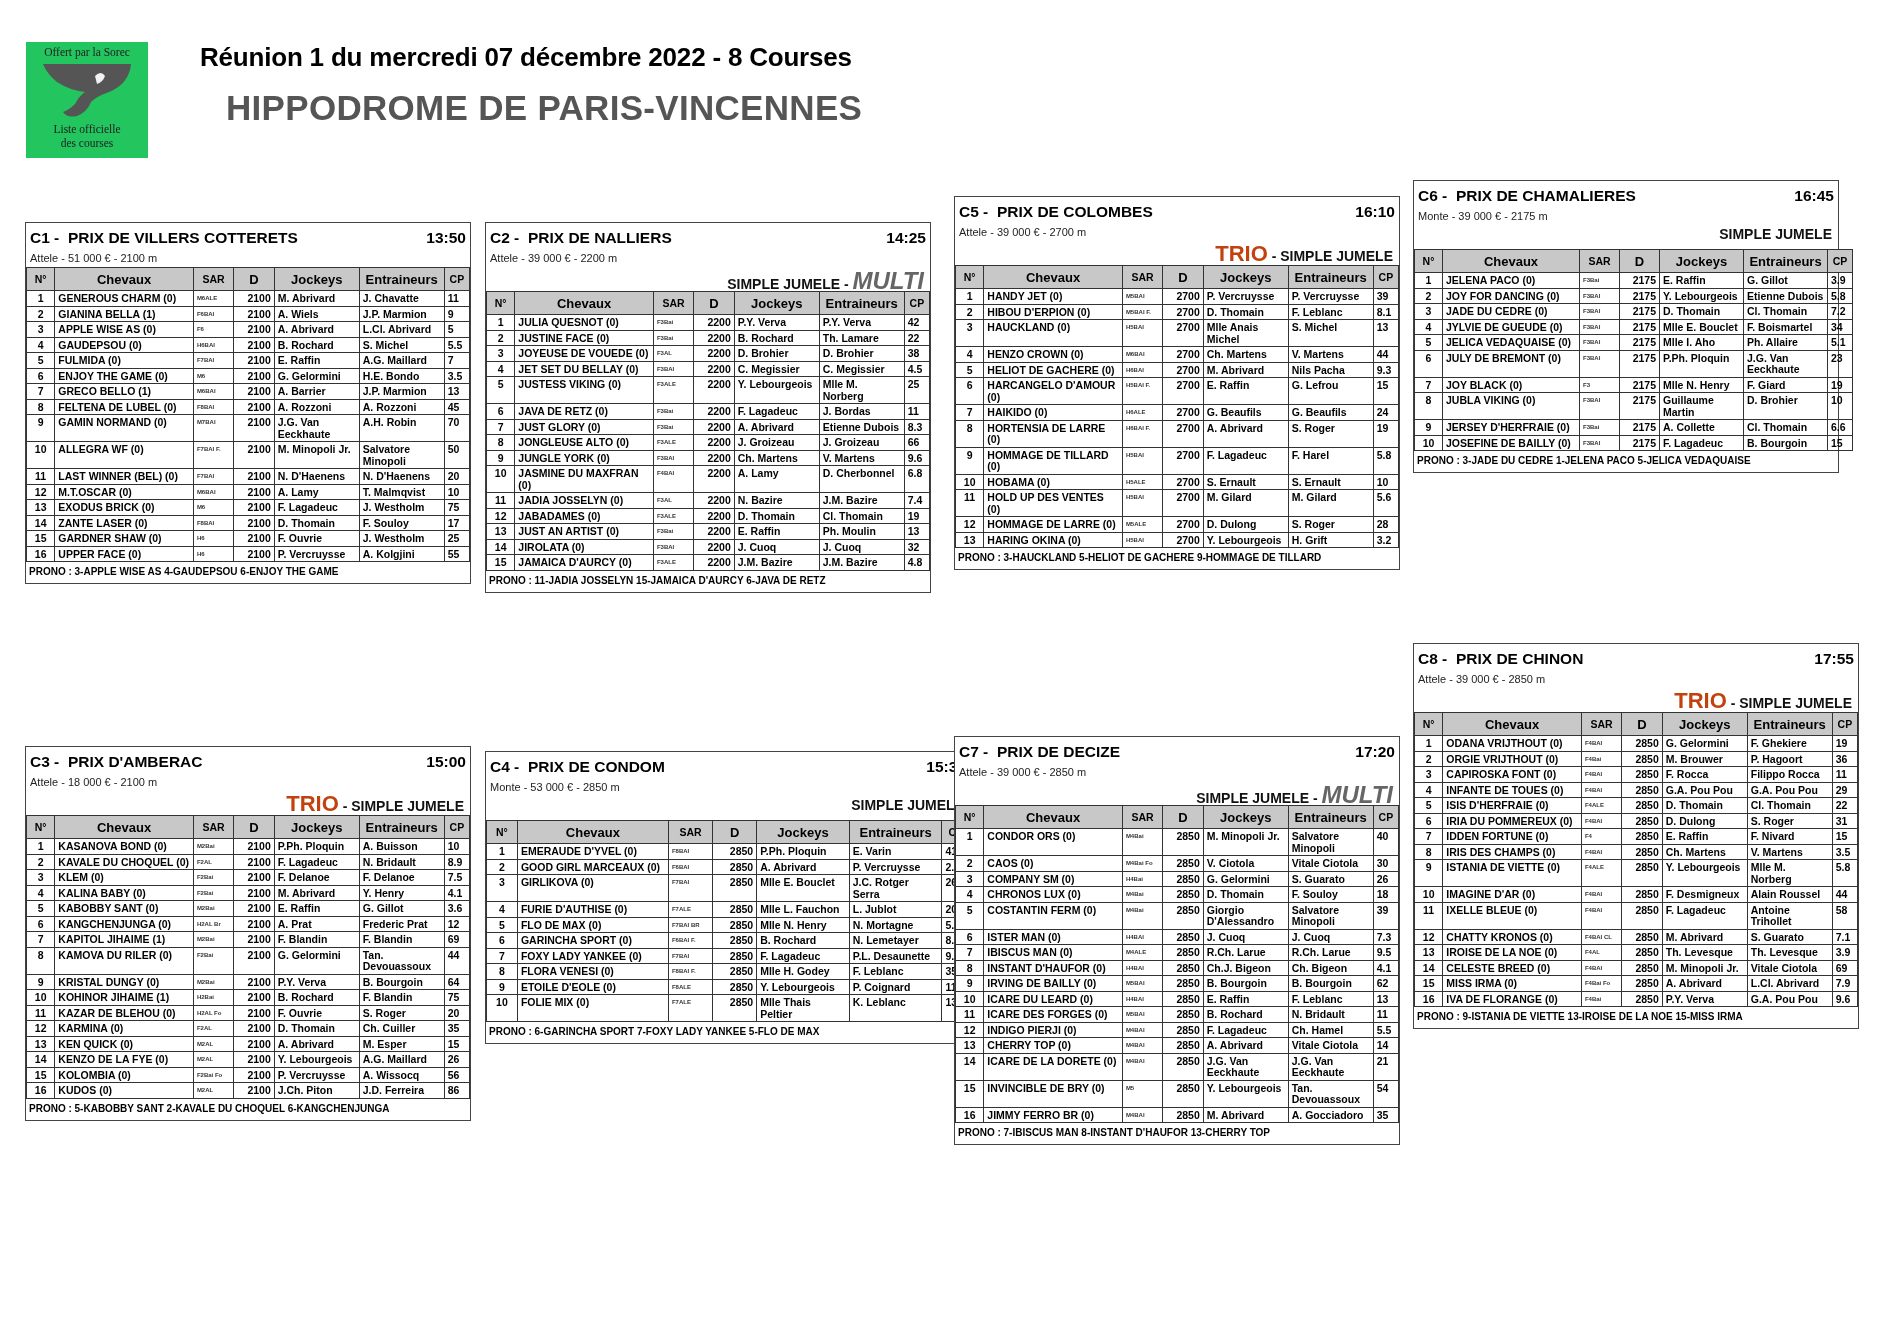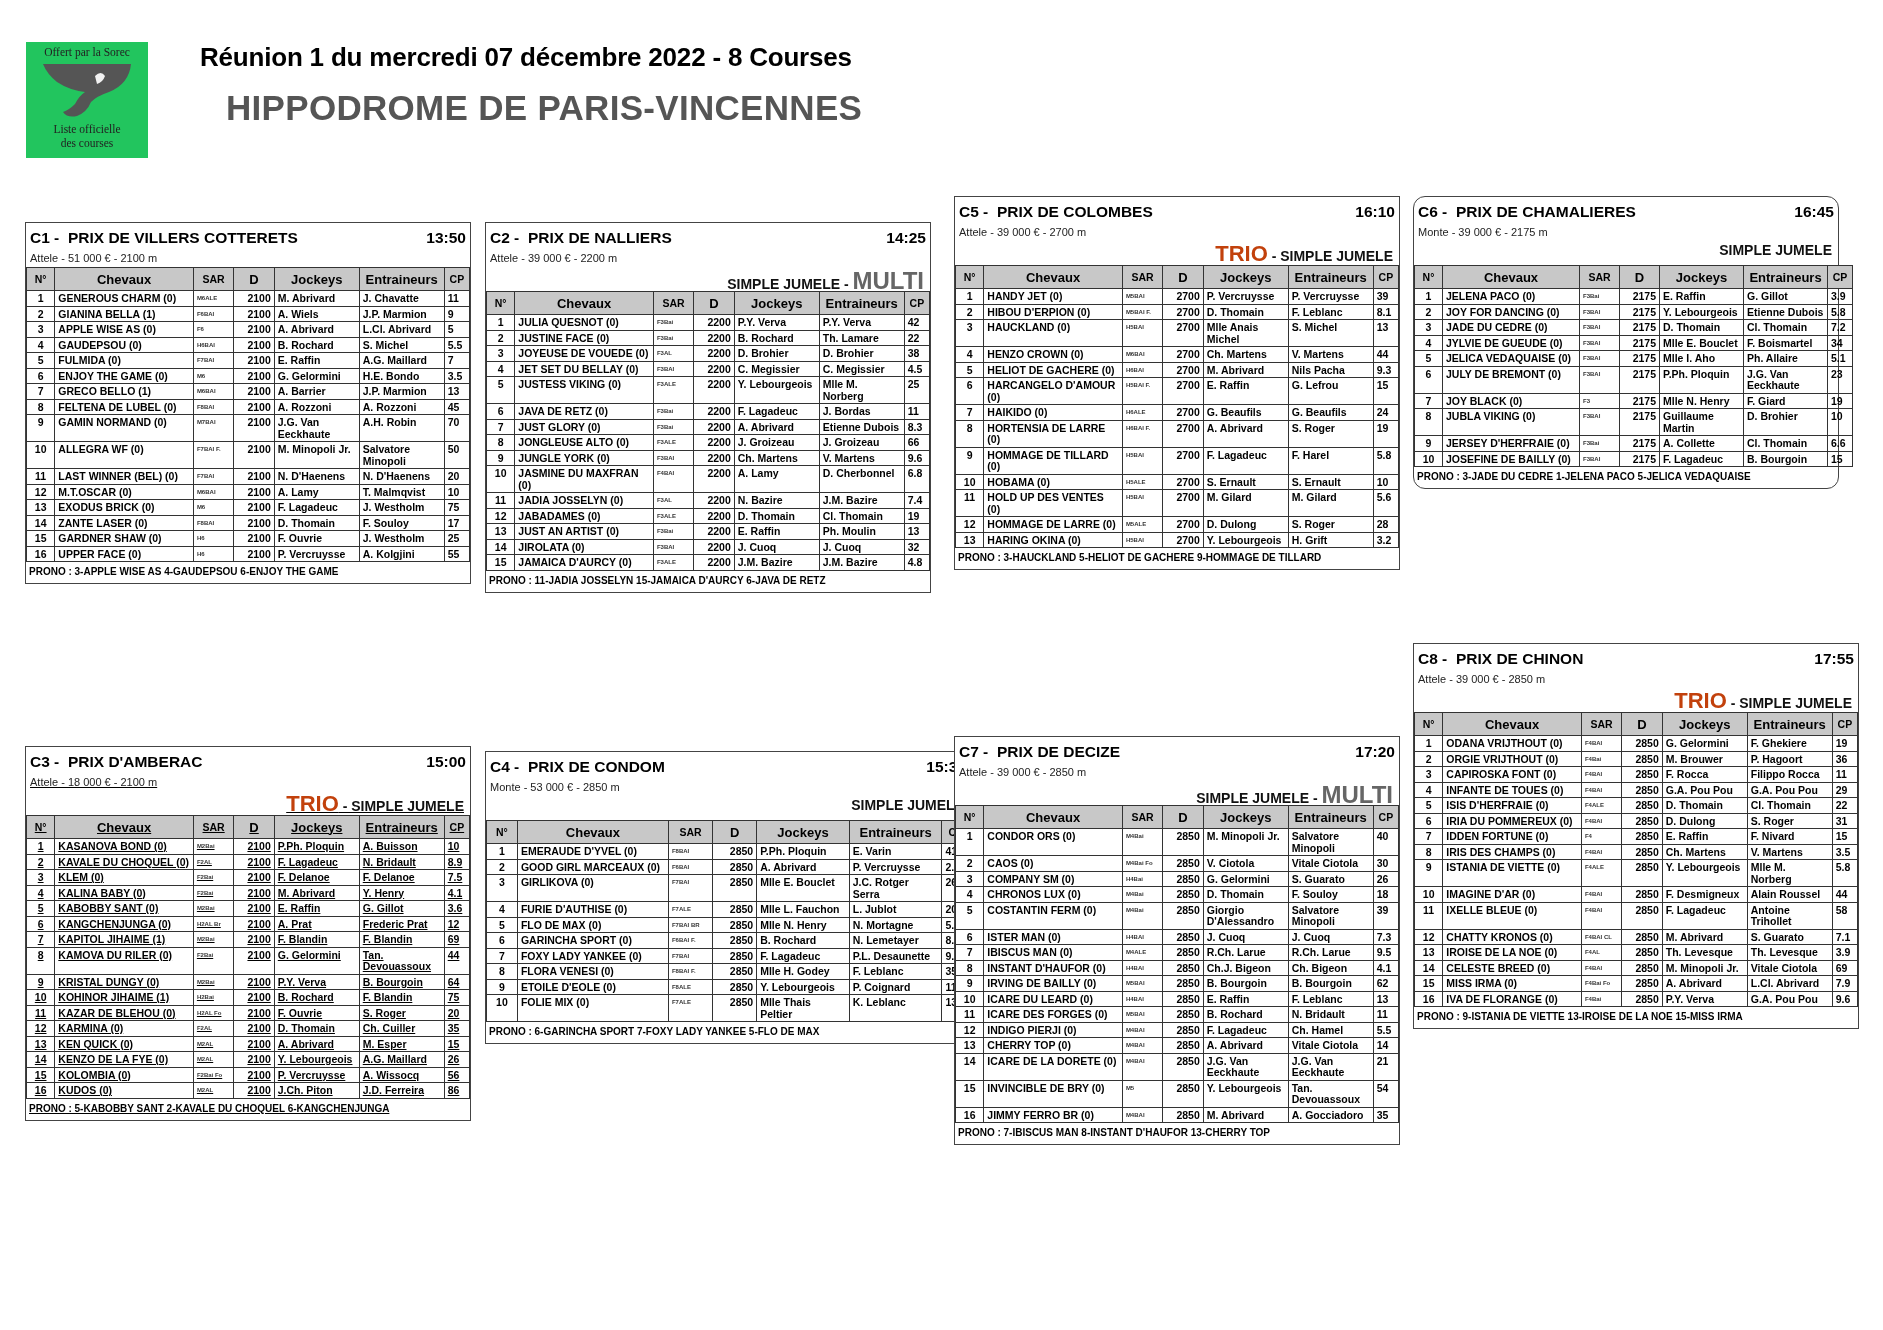--- a/index.html
+++ b/index.html
@@ -16,21 +16,21 @@
   .rtime{position:absolute;right:4px;top:6px;font-size:15.5px;font-weight:bold;}
   .rcond{font-size:11px;padding-left:4px;height:18px;line-height:18px;color:#222;}
   .rbets{height:24px;text-align:right;padding-right:6px;white-space:nowrap;font-weight:bold;}
   .b-big{font-size:22px;color:#c2410c;}
   .b-tqq{font-size:23px;}
   .b-tqq .t1{color:#8a8a8a;}
   .b-tqq .t2{color:#111;}
   .b-tqq .t3{color:#777;}
   .b-tqq .t4{color:#666;}
   .b-small{font-size:14px;color:#111;}
-  .b-multi{font-size:24px;color:#666;}
+  .b-multi{font-size:24px;font-style:italic;color:#666;}
   table{border-collapse:collapse;width:100%;table-layout:fixed;}
   th{background:#c8c8c8;font-size:13px;font-weight:bold;border:1.2px solid #333;height:22px;padding:0;}
   th.sm{font-size:10.5px;}
   td{border:1.2px solid #333;font-size:10.5px;font-weight:bold;vertical-align:top;padding:2px 3px 1px;line-height:11.5px;}
   td.n{text-align:center;}
   td.sar{font-size:6px;font-weight:bold;color:#333;padding-top:2px;white-space:nowrap;overflow:hidden;}
   td.d{text-align:right;}
   .prono{font-size:10px;font-weight:bold;padding:4px 3px;height:13px;white-space:nowrap;overflow:hidden;}
   col.c-n{width:28px;} col.c-ch{width:137px;} col.c-sar{width:40px;} col.c-d{width:40px;} col.c-j{width:84px;} col.c-e{width:84px;} col.c-cp{width:25px;}
 </style>
@@ -387,21 +387,21 @@
             <td class="sar">F3ALE</td>
             <td class="d">2200</td>
             <td>J.M. Bazire</td>
             <td>J.M. Bazire</td>
             <td>4.8</td>
           </tr>
         </tbody>
       </table>
       <div class="prono">PRONO : 11-JADIA JOSSELYN 15-JAMAICA D'AURCY 6-JAVA DE RETZ</div>
     </div>
-    <div class="race" style="left: 25px; top: 746px; width: 446px; text-decoration: underline;">
+    <div class="race" style="left: 25px; top: 746px; width: 446px;">
       <div class="rh">
         <span class="rname">C3 -  PRIX D'AMBERAC</span>
         <span class="rtime">15:00</span>
       </div>
       <div class="rcond">Attele - 18 000 € - 2100 m</div>
       <div class="rbets"><span class="b-big">TRIO</span><span class="b-small"> - SIMPLE JUMELE</span></div>
       <table>
         <colgroup>
           <col class="c-n">
           <col class="c-ch">
@@ -837,21 +837,21 @@
             <td class="sar">H5BAI</td>
             <td class="d">2700</td>
             <td>Y. Lebourgeois</td>
             <td>H. Grift</td>
             <td>3.2</td>
           </tr>
         </tbody>
       </table>
       <div class="prono">PRONO : 3-HAUCKLAND 5-HELIOT DE GACHERE 9-HOMMAGE DE TILLARD</div>
     </div>
-    <div class="race" style="left: 1413px; top: 196px; width: 426px; border-radius: 12px;">
+    <div class="race" style="left: 1413px; top: 180px; width: 426px;">
       <div class="rh">
         <span class="rname">C6 -  PRIX DE CHAMALIERES</span>
         <span class="rtime">16:45</span>
       </div>
       <div class="rcond">Monte - 39 000 € - 2175 m</div>
       <div class="rbets"><span class="b-small">SIMPLE JUMELE</span></div>
       <table>
         <colgroup>
           <col class="c-n">
           <col class="c-ch">

